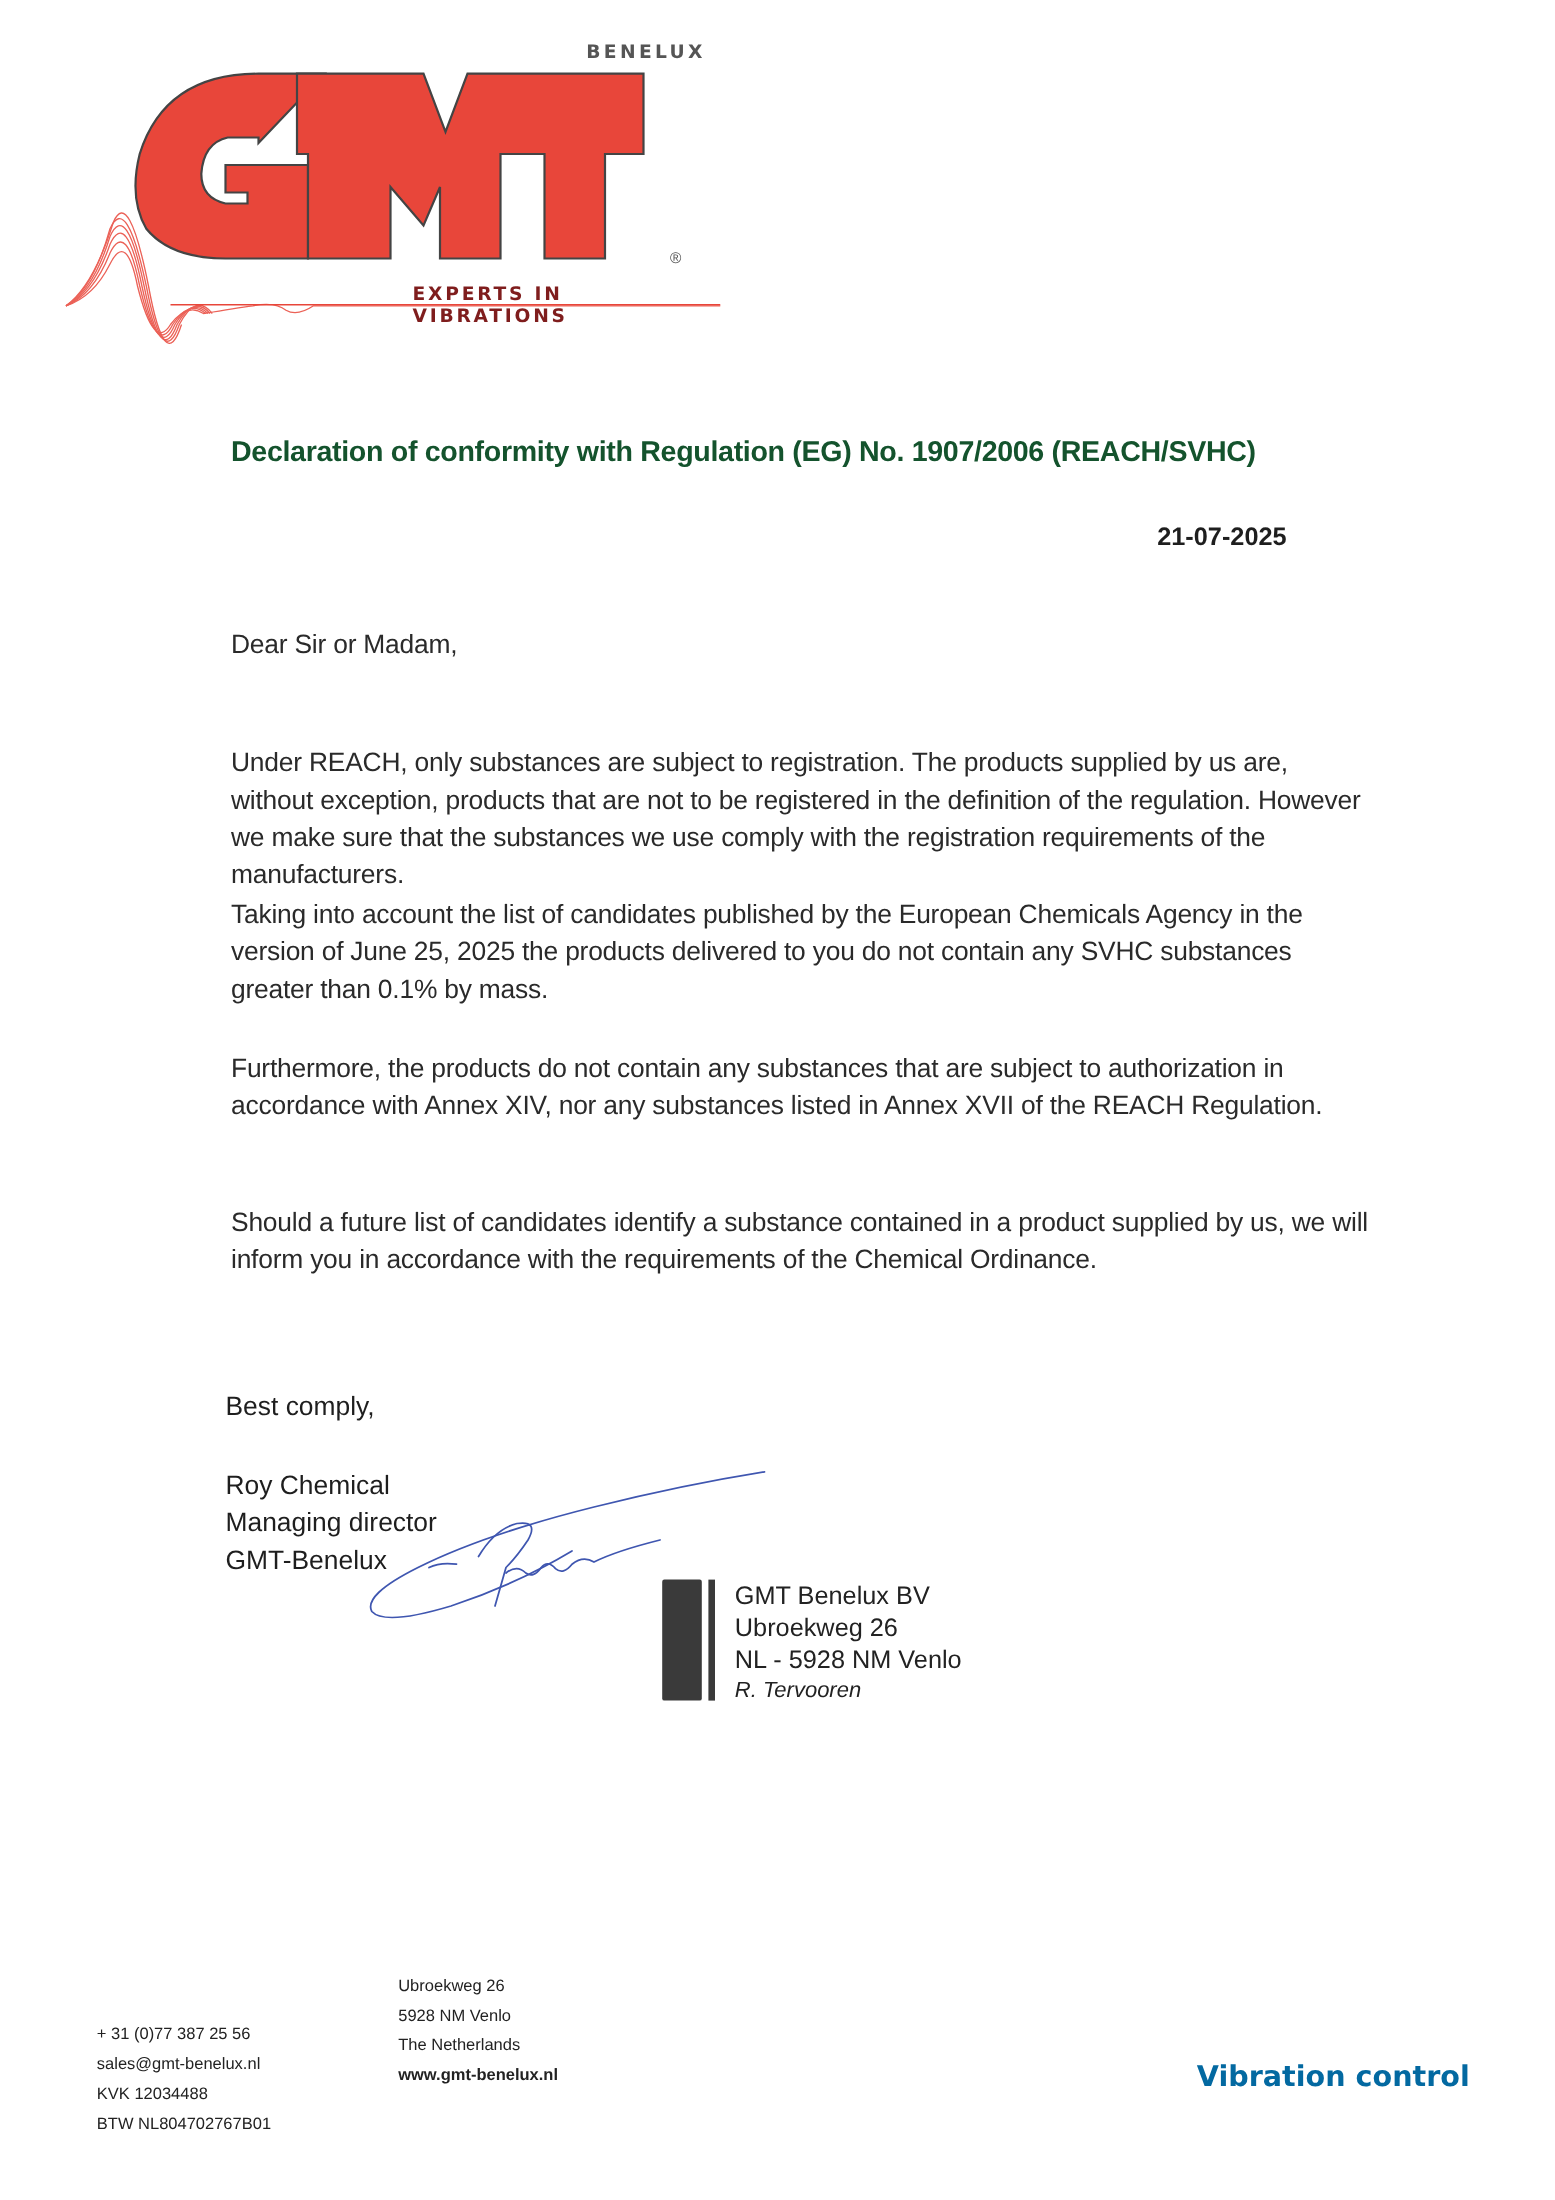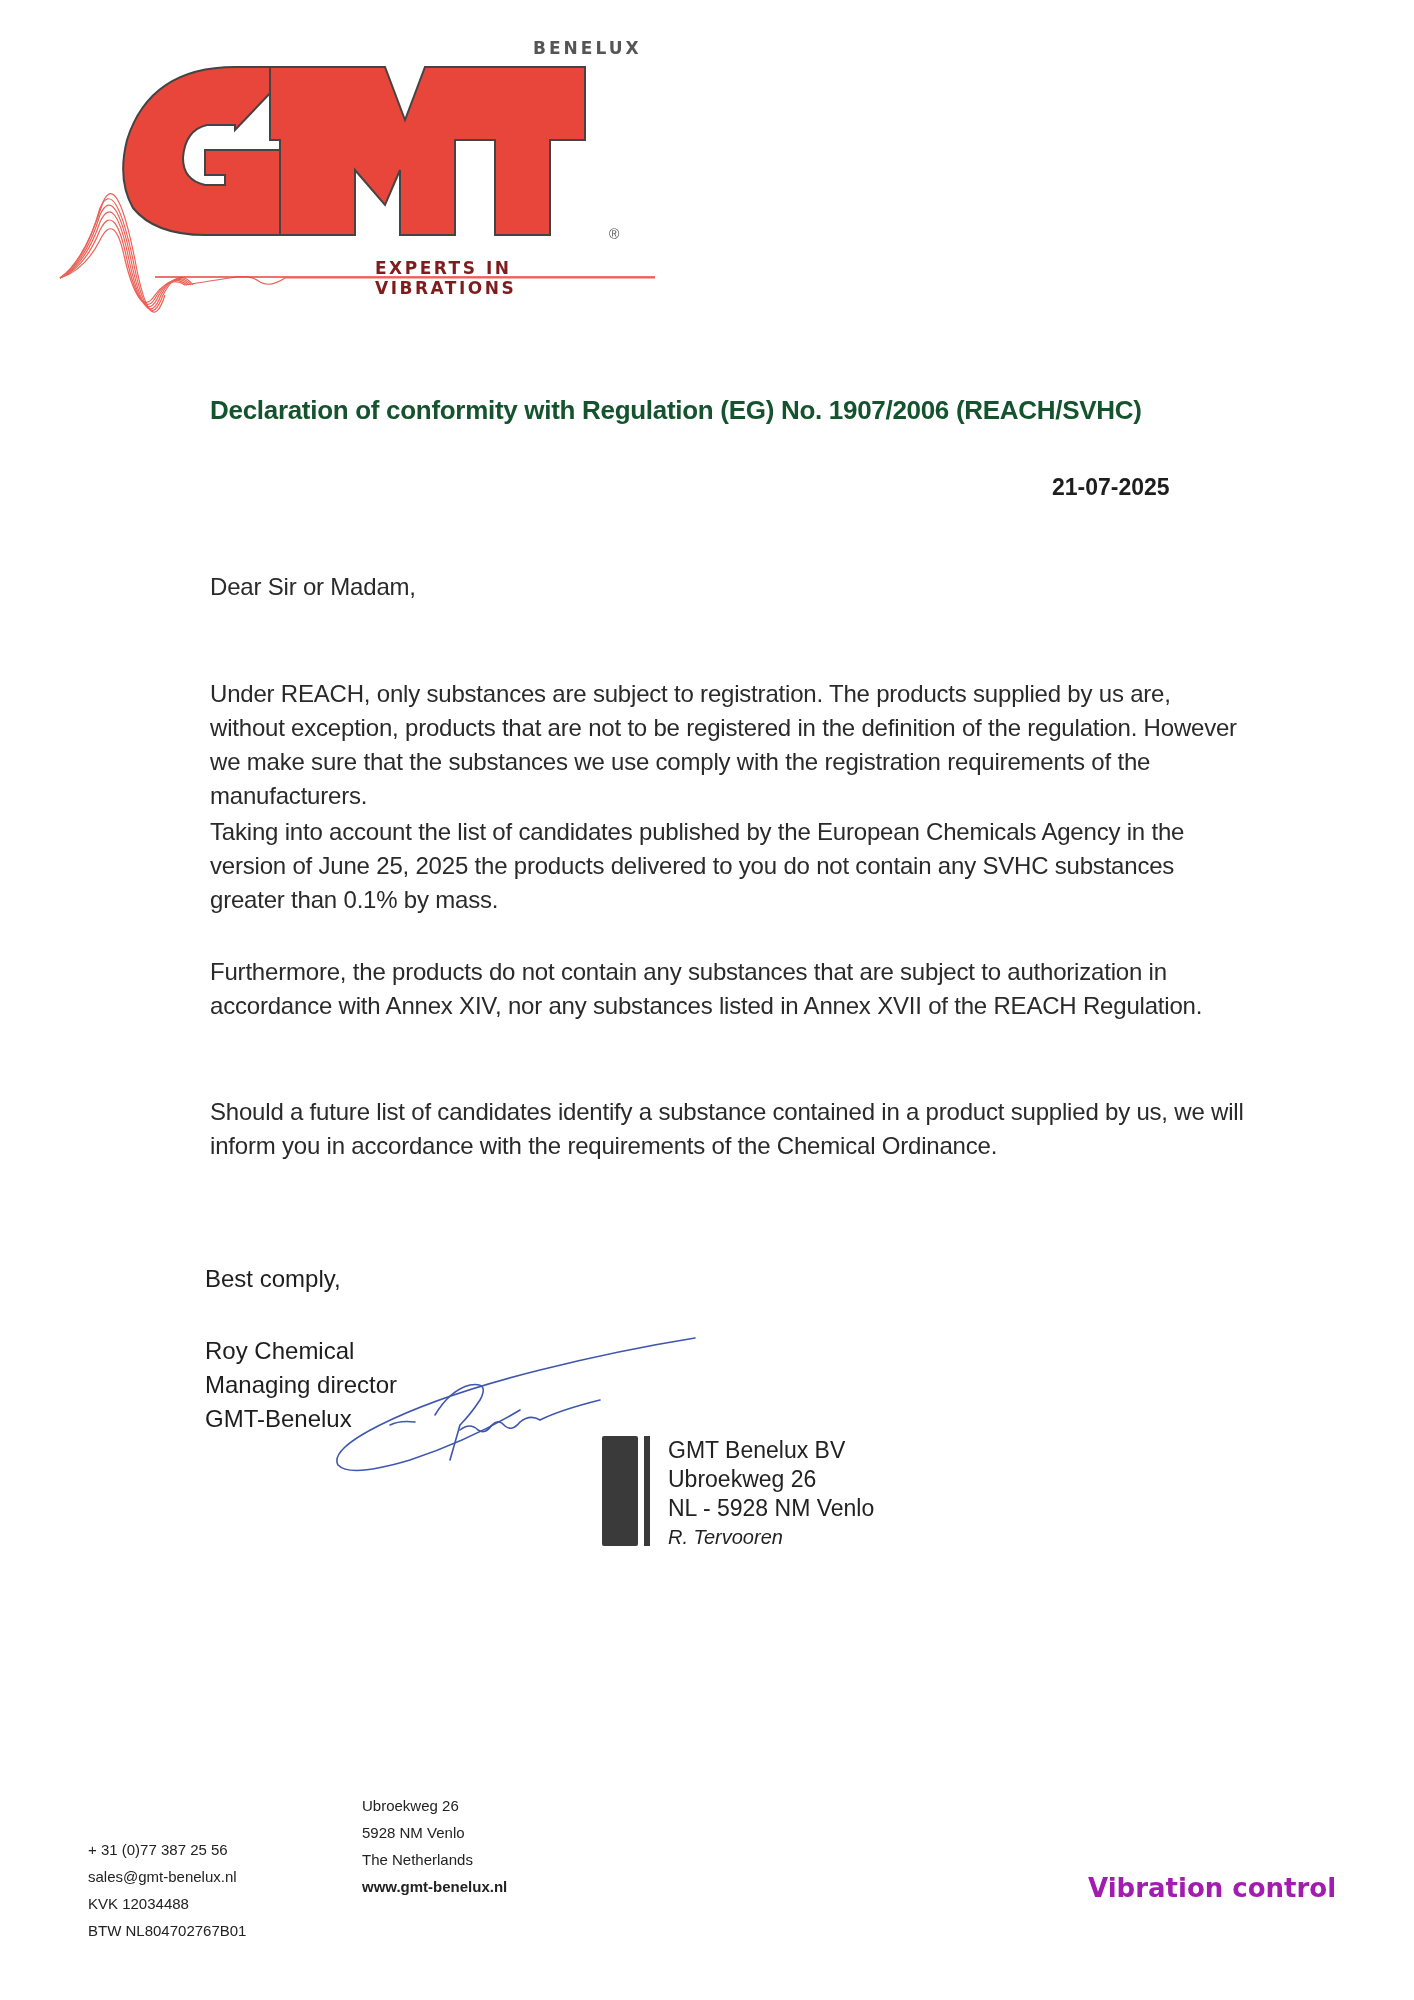--- a/index.html
+++ b/index.html
@@ -28,21 +28,21 @@
     .stamp { left: 602px; top: 1436px; width: 300px; height: 110px; }
     .stamp-logo { position: absolute; left: 0; top: 0; width: 36px; height: 110px; background: #3a3a3a; border-radius: 2px; }
     .stamp-bar { position: absolute; left: 42px; top: 0; width: 6px; height: 110px; background: #3a3a3a; }
     .stamp-text { position: absolute; left: 66px; top: 0; font-family: "Liberation Sans", sans-serif; font-size: 23px; line-height: 29px; color: #222; }
     .stamp-text .italic { font-style: italic; font-size: 20px; }
     
     .footer-col { font-size: 15px; line-height: 27px; color: #222; }
     .fc1 { left: 88px; top: 1792px; margin-top: 44px; }
     .fc2 { left: 362px; top: 1792px; }
     .fc2 .web { font-weight: bold; }
-    .tagline { left: 1088px; top: 1873px; font-family: "DejaVu Sans", sans-serif; font-weight: bold; font-size: 26px; color: #a21caf; }
+    .tagline { left: 1088px; top: 1873px; font-family: "DejaVu Sans", sans-serif; font-weight: bold; font-size: 26px; color: #0369a1; }
   </style>
 </head>
 <body>
 
 <div class="abs logo">
   <span class="logo-benelux">BENELUX</span>
   <svg width="600" height="320" viewBox="0 0 600 320" style="position:absolute;left:0;top:0;">
 
     <path d="M240 37 L180 37 Q95 37 72 110 Q62 150 78 178 Q100 205 150 205 L225 205 L225 120 L150 120 L150 145 L170 145 L170 155 L150 155 Q128 150 128 128 Q130 100 152 95 L180 95 L180 100 Z" fill="#e8463a" stroke="#444" stroke-width="2"></path>
 

